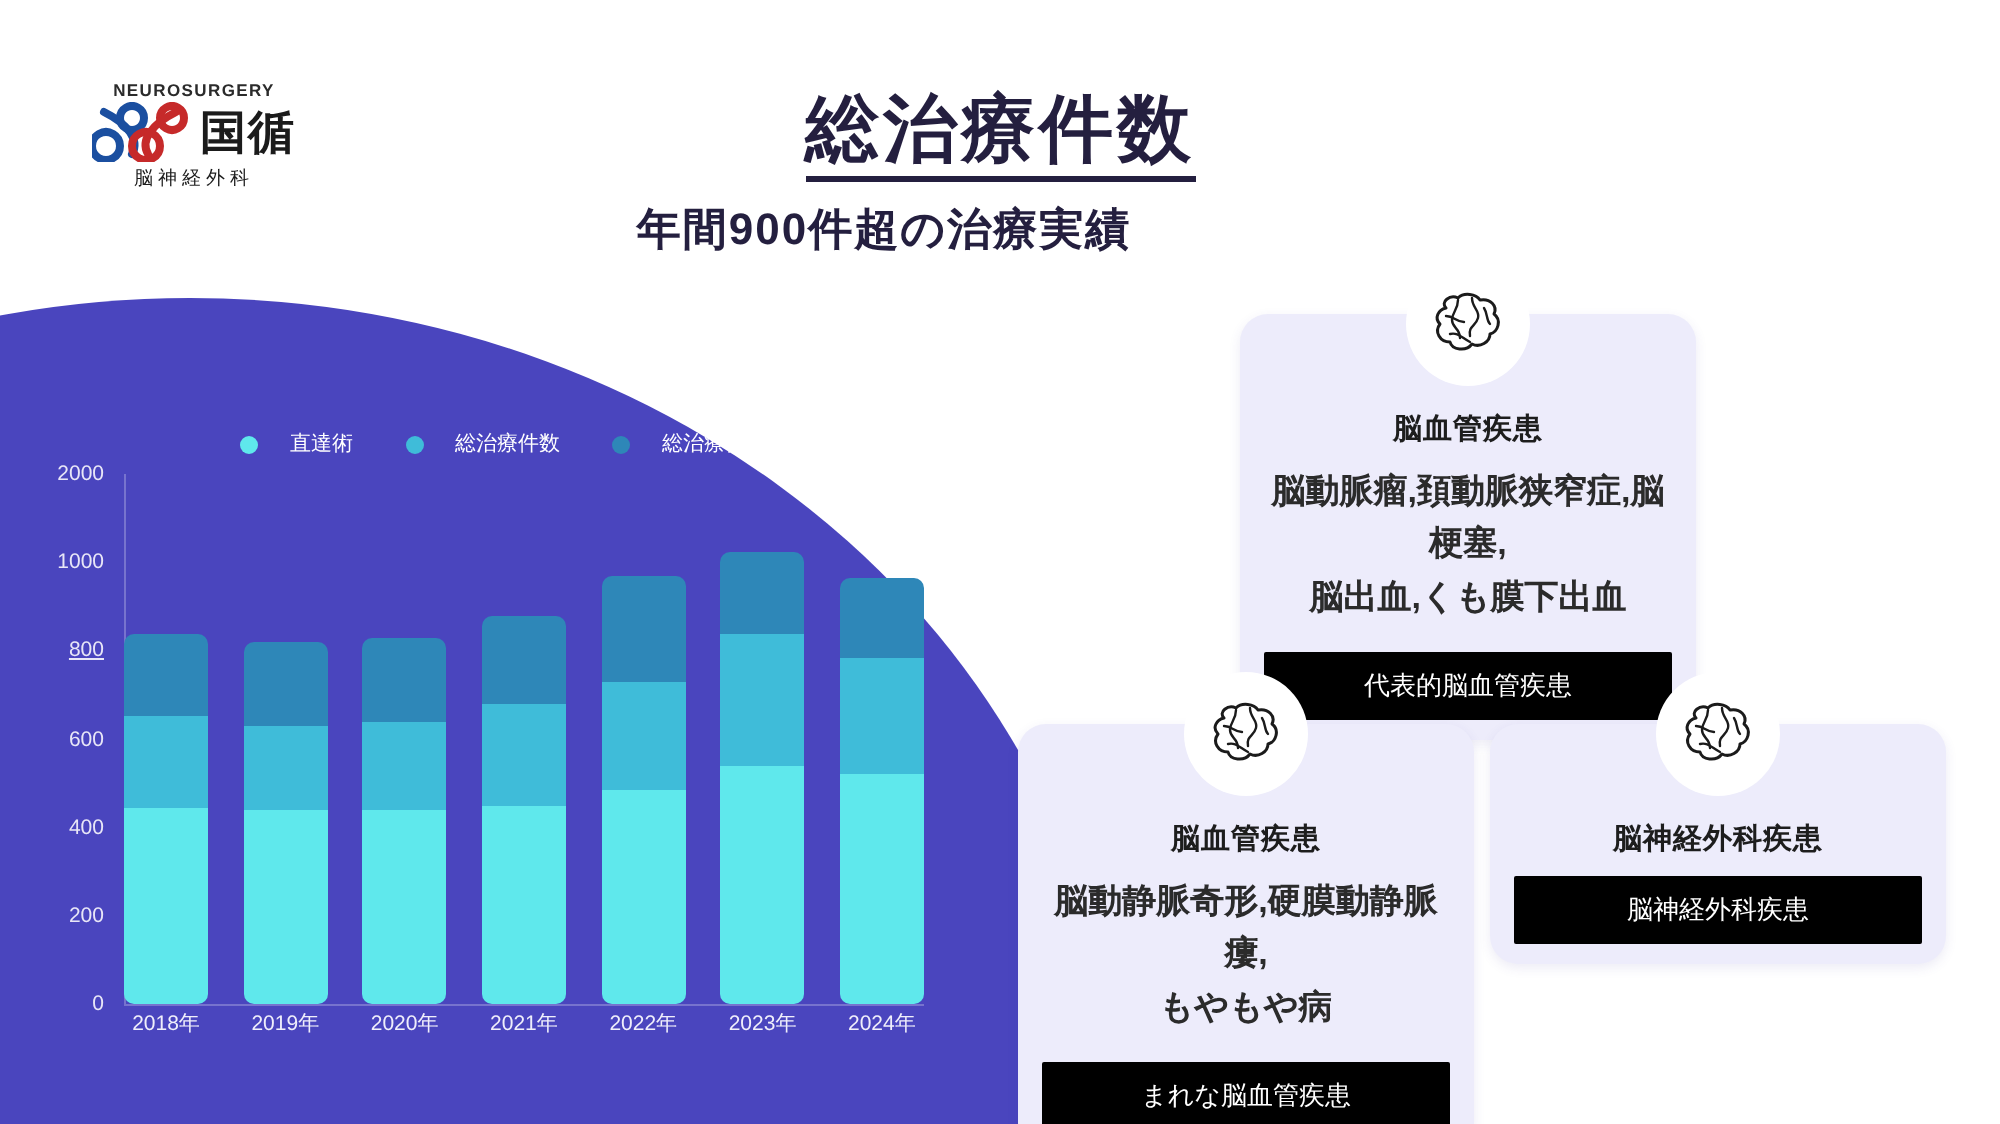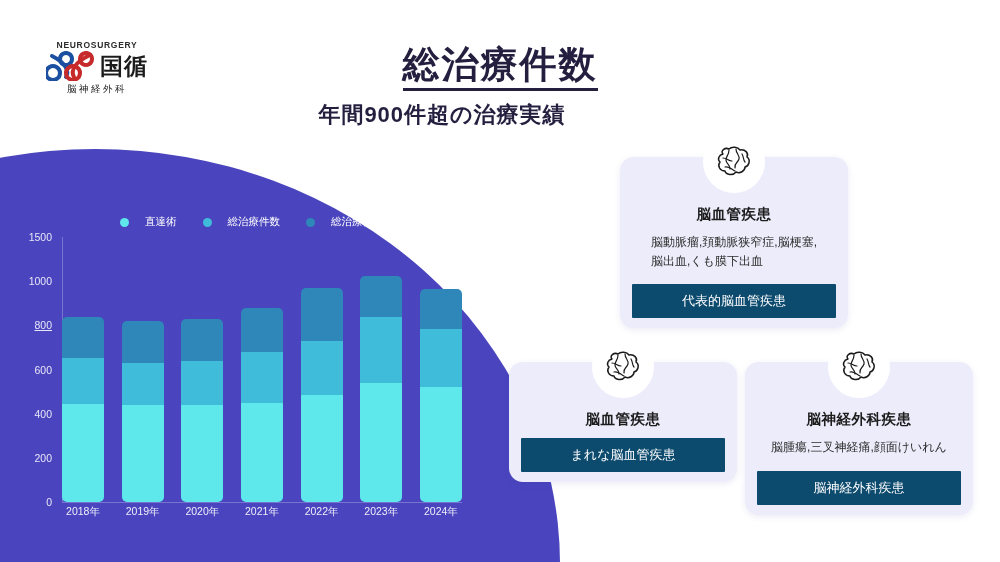--- a/index.html
+++ b/index.html
@@ -91,26 +91,26 @@
     position:absolute; left:50%; top:-26px; transform:translateX(-50%);
     width:62px; height:62px; border-radius:50%;
     background:#ffffff;
     display:flex; align-items:center; justify-content:center;
   }
   .card-title {
     font-size:14.5px; font-weight:700; color:#1d1d1d; letter-spacing:0.5px;
     text-align:center; margin-bottom:9px;
   }
   .card-desc {
-    font-size:12px; color:#2b2b2b; line-height:1.55; text-align:left;
-    margin-bottom:14px; white-space:pre-line;
+    font-size:17px; color:#2b2b2b; line-height:1.55; text-align:center;
+    margin-bottom:14px; white-space:pre-line;font-weight:bold;
   }
   .card-pill {
     width:100%;
-    background:#0c4a6e;
+    background:#000000;
     color:#ffffff;
     font-size:13px; font-weight:500;
     border-radius:1px;
     padding:8px 6px;
     text-align:center;
     margin-top:auto;
   }
   #card-1 { left:620px; top:157px; }
   #card-2 { left:509px; top:362px; }
   #card-3 { left:745px; top:362px; }
@@ -163,21 +163,21 @@
       </div>
 
     <div class="plot">
       <div class="y-axis" id="y-axis">
           <div class="y-tick" style="top: 265px;">0</div>
           <div class="y-tick" style="top: 220.833px;">200</div>
           <div class="y-tick" style="top: 176.667px;">400</div>
           <div class="y-tick" style="top: 132.5px;">600</div>
           <div class="y-tick" style="top: 88.3333px; text-decoration: underline;">800</div>
           <div class="y-tick" style="top: 44.1667px;">1000</div>
-          <div class="y-tick" style="top: 0px;">1500</div>
+          <div class="y-tick" style="top: 0px;">2000</div>
         </div>
       <div class="axis-line-y"></div>
       <div class="axis-line-x"></div>
       <div class="bars" id="bars">
           <div class="bar-col">
             <div class="bar">
               <div class="seg" style="background: rgb(46, 135, 184); height: 41.9583px;"></div>
               <div class="seg" style="background: rgb(63, 188, 217); height: 45.2708px;"></div>
               <div class="seg" style="background: rgb(95, 232, 236); height: 98.2708px;"></div>
             </div>
@@ -267,36 +267,37 @@
         <g fill="none" stroke="#1b1b1b" stroke-width="1.2" stroke-linecap="round">
           <path d="M15 5 C15 10, 12 11, 12 15 C12 19, 16 19, 16 24"></path>
           <path d="M22 4 C22 9, 26 10, 25 14 C24 18, 20 18, 21 23"></path>
           <path d="M9 13 C13 13, 14 16, 18 16"></path>
           <path d="M28 9 C30 12, 29 15, 31 17"></path>
           <path d="M11 22 C15 21, 17 24, 21 26"></path>
         </g>
       </svg>
     </div>
     <div class="card-title">脳血管疾患</div>
+    <div class="card-desc">脳動静脈奇形,硬膜動静脈瘻,
+もやもや病</div>
     <div class="card-pill">まれな脳血管疾患</div>
   </div>
 
   <div class="card" id="card-3">
     <div class="card-icon">
       <svg width="40" height="34" viewBox="0 0 40 34">
         <g fill="#fff" stroke="#1b1b1b" stroke-width="1.5" stroke-linejoin="round">
           <path d="M9 9 C6 6, 11 2, 15 4 C18 1, 24 2, 26 5 C31 4, 35 8, 33 12 C37 15, 35 21, 31 22 C31 26, 26 29, 22 27 C19 31, 12 30, 11 26 C6 26, 3 21, 6 17 C3 14, 5 10, 9 9 Z"></path>
         </g>
         <g fill="none" stroke="#1b1b1b" stroke-width="1.2" stroke-linecap="round">
           <path d="M15 5 C15 10, 12 11, 12 15 C12 19, 16 19, 16 24"></path>
           <path d="M22 4 C22 9, 26 10, 25 14 C24 18, 20 18, 21 23"></path>
           <path d="M9 13 C13 13, 14 16, 18 16"></path>
           <path d="M28 9 C30 12, 29 15, 31 17"></path>
           <path d="M11 22 C15 21, 17 24, 21 26"></path>
         </g>
       </svg>
     </div>
     <div class="card-title">脳神経外科疾患</div>
-    <div class="card-desc">脳腫瘍,三叉神経痛,顔面けいれん</div>
     <div class="card-pill">脳神経外科疾患</div>
   </div>
 
 </div>
 
 </body></html>

